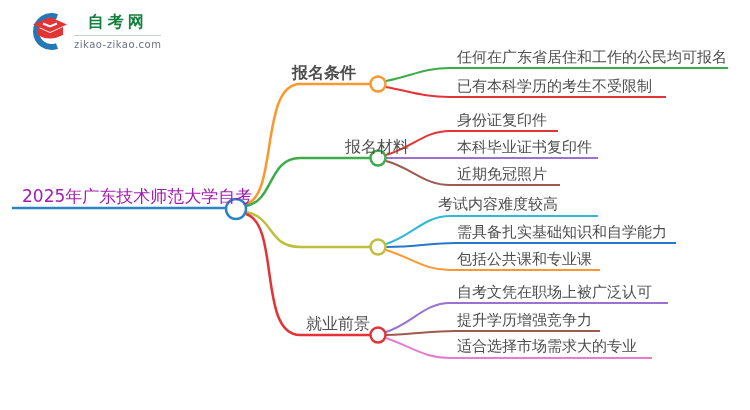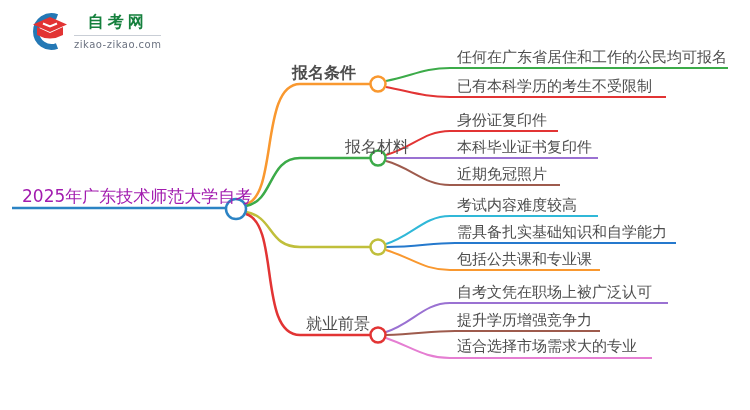--- a/index.html
+++ b/index.html
@@ -92,21 +92,21 @@
   <div class="node branch" style="left:306px;top:137px;margin-left:39px;">报名材料</div>
   <div class="node branch" style="left:306px;top:314px;">就业前景</div>
 
   <div class="node" style="left:457px;top:48px;">任何在广东省居住和工作的公民均可报名</div>
   <div class="node" style="left:457px;top:111px;">身份证复印件</div>
 
   <div class="node" style="left:457px;top:77px;">已有本科学历的考生不受限制</div>
   <div class="node" style="left:457px;top:138px;">本科毕业证书复印件</div>
   <div class="node" style="left:457px;top:165px;">近期免冠照片</div>
 
-  <div class="node" style="left:457px;top:196px;">考试内容难度较高</div>
+  <div class="node" style="left:438px;top:196px;font-family:Liberation Mono, monospace;">考试内容难度较高</div>
   <div class="node" style="left:457px;top:223px;">需具备扎实基础知识和自学能力</div>
   <div class="node" style="left:457px;top:250px;">包括公共课和专业课</div>
 
   <div class="node" style="left:457px;top:283px;">自考文凭在职场上被广泛认可</div>
   <div class="node" style="left:457px;top:311px;">提升学历增强竞争力</div>
   <div class="node" style="left:457px;top:338px;font-family:Liberation Mono, monospace;">适合选择市场需求大的专业</div>
 
 </div>
 
 </body></html>

